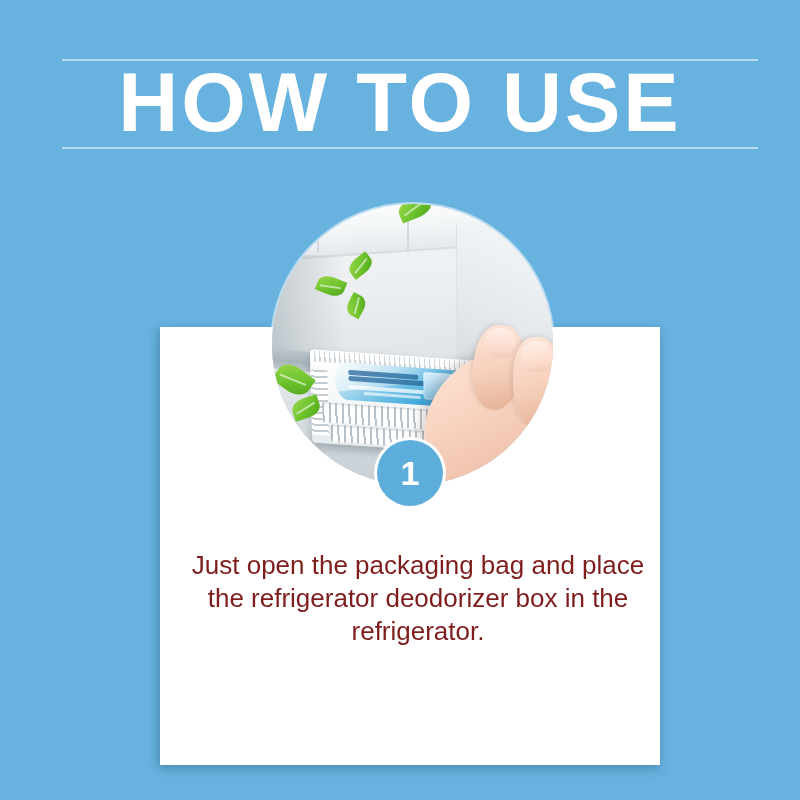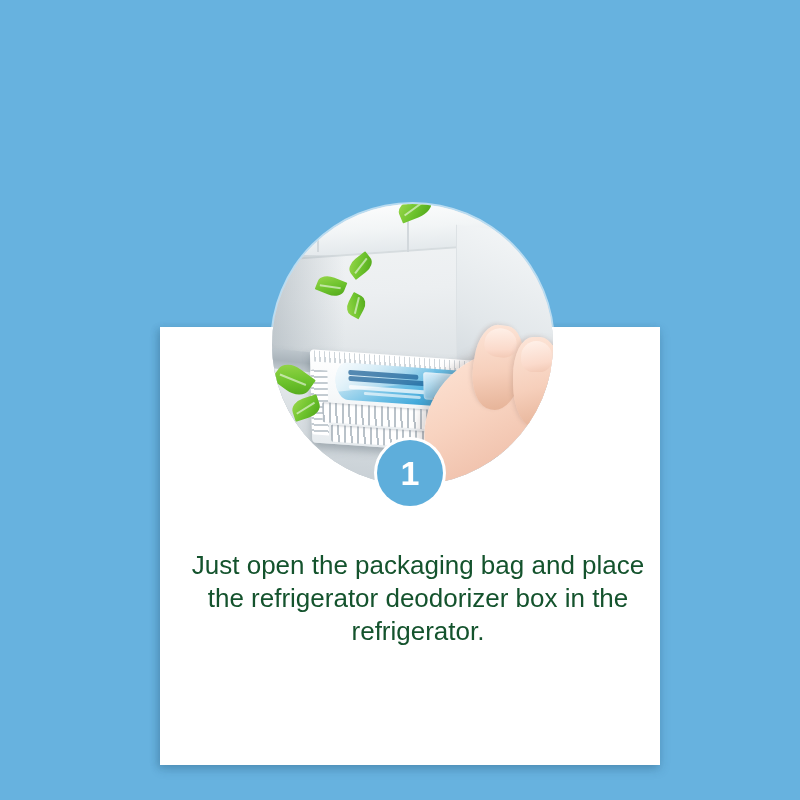--- a/index.html
+++ b/index.html
@@ -67,21 +67,21 @@
     box-shadow: 0 4px 10px rgba(30,70,100,0.22),
                 -3px 2px 7px rgba(30,70,100,0.18);
   }
 
   #card-text {
     position: absolute;
     left: 160px;
     top: 549px;
     width: 516px;
     text-align: center;
-    color: #14532d;
+    color: #7f1d1d;
     font-family: "Liberation Sans", sans-serif;
     font-size: 26px;
     line-height: 33px;
     padding: 0 18px;
     box-sizing: border-box;
   }
 
   
   #photo-circle {
     position: absolute;
@@ -365,20 +365,25 @@
     font-weight: bold;
     font-size: 34px;
     line-height: 34px;
   }
 </style>
 </head>
 <body>
 
 <div id="poster">
 
+  <div id="header">
+    <div class="rule top"></div>
+    <div id="page-title">HOW TO USE</div>
+    <div class="rule bottom"></div>
+  </div>
 
   <div id="info-card"></div>
 
   <div id="photo-circle">
     <div class="photo-inner">
 
       <div class="fridge-back"></div>
       <div class="fridge-top-panel"></div>
       <div class="fridge-door-seam"></div>
       <div class="fridge-door-seam b"></div>

